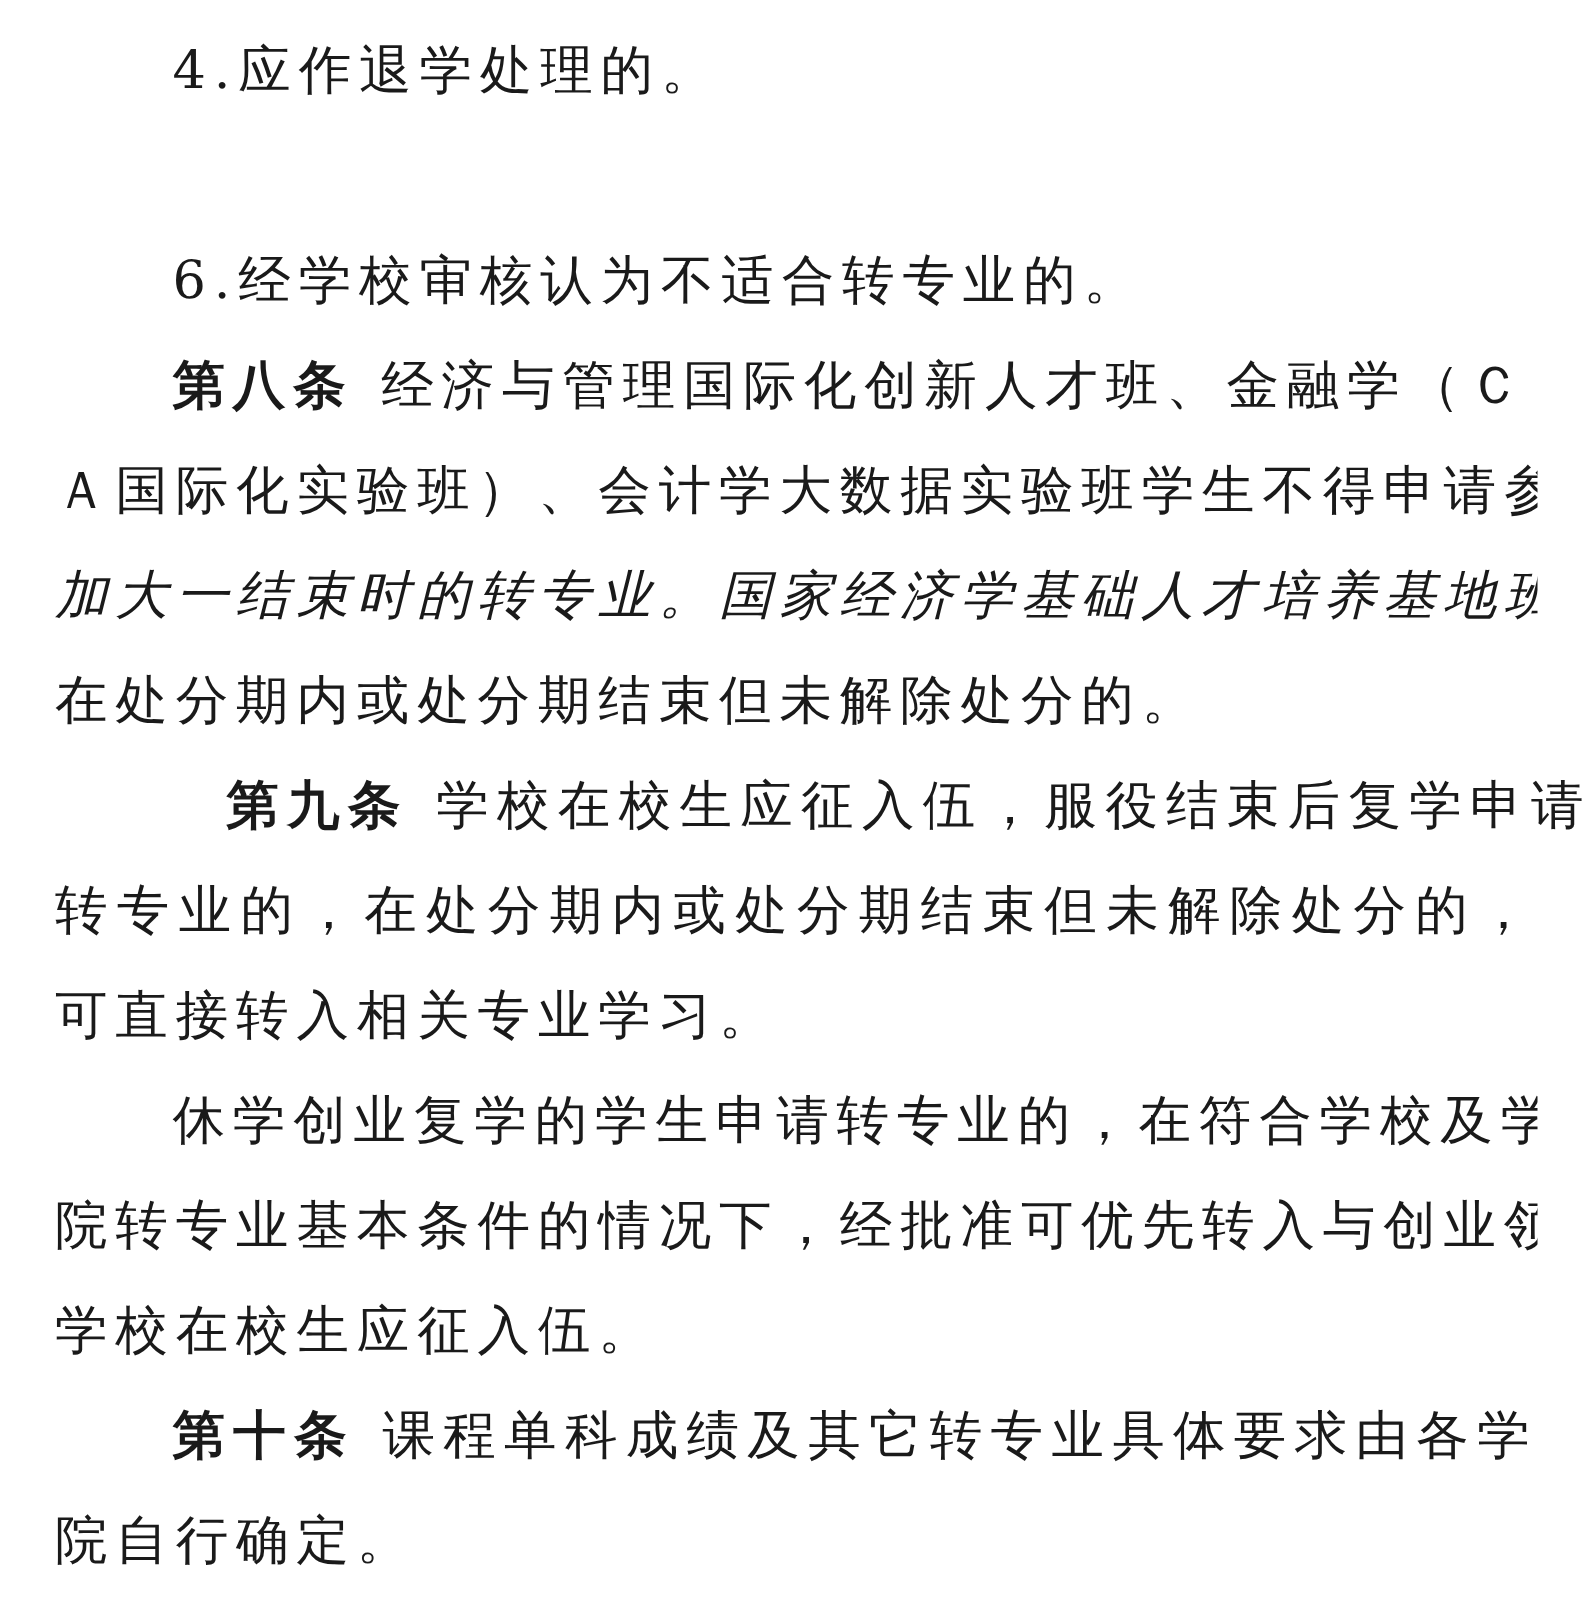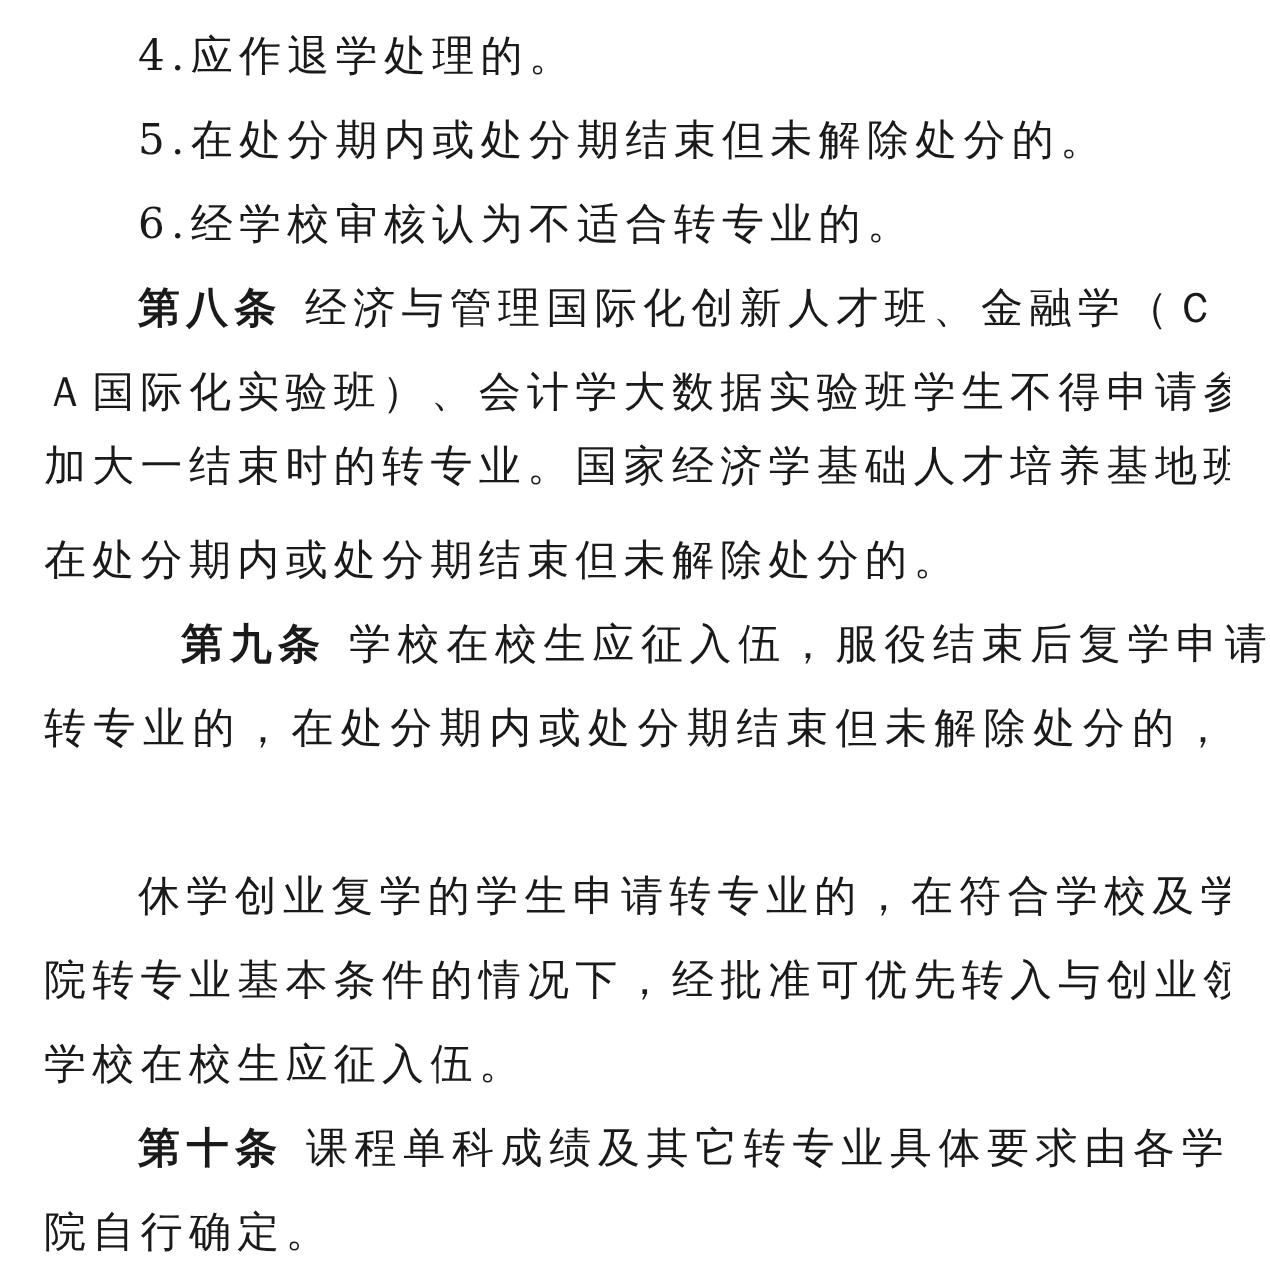--- a/index.html
+++ b/index.html
@@ -50,46 +50,46 @@
   </style>
 </head>
 <body>
 
 <div class="page">
 
   <div class="line indent last" style="top:14px;">
     <span>4.</span><span>应作退学处理的。</span>
   </div>
 
-  <div class="line indent last" style="top:98px;">
-    <span>5.</span><span>在处分期内或处分期结束但未解除处分的。</span>
-  </div>
 
   <div class="line indent last" style="top:182px;">
     <span>6.</span><span>经学校审核认为不适合转专业的。</span>
   </div>
 
   <div class="line indent" style="top:266px;">
     <span class="article-label">第八条</span><span>经济与管理国际化创新人才班、金融学（ＣＦ</span>
   </div>
   <div class="line" style="top:350px;">
     <span>Ａ国际化实验班）、会计学大数据实验班学生不得申请参</span>
   </div>
-  <div class="line" style="top:424px;">
+  <div class="line" style="top:434px;font-style:italic;">
     <span>加大一结束时的转专业。国家经济学基础人才培养基地班</span>
   </div>
   <div class="line last" style="top:518px;">
     <span>在处分期内或处分期结束但未解除处分的。</span>
   </div>
 
   <div class="line indent" style="top:602px;margin-left:43px;">
     <span class="article-label">第九条</span><span>学校在校生应征入伍，服役结束后复学申请</span>
   </div>
   <div class="line" style="top:686px;">
     <span>转专业的，在处分期内或处分期结束但未解除处分的，</span>
+  </div>
+  <div class="line last" style="top:770px;">
+    <span>可直接转入相关专业学习。</span>
   </div>
 
   <div class="line indent" style="top:854px;">
     <span>休学创业复学的学生申请转专业的，在符合学校及学</span>
   </div>
   <div class="line" style="top:938px;">
     <span>院转专业基本条件的情况下，经批准可优先转入与创业领</span>
   </div>
   <div class="line last" style="top:1022px;">
     <span>学校在校生应征入伍。</span>

